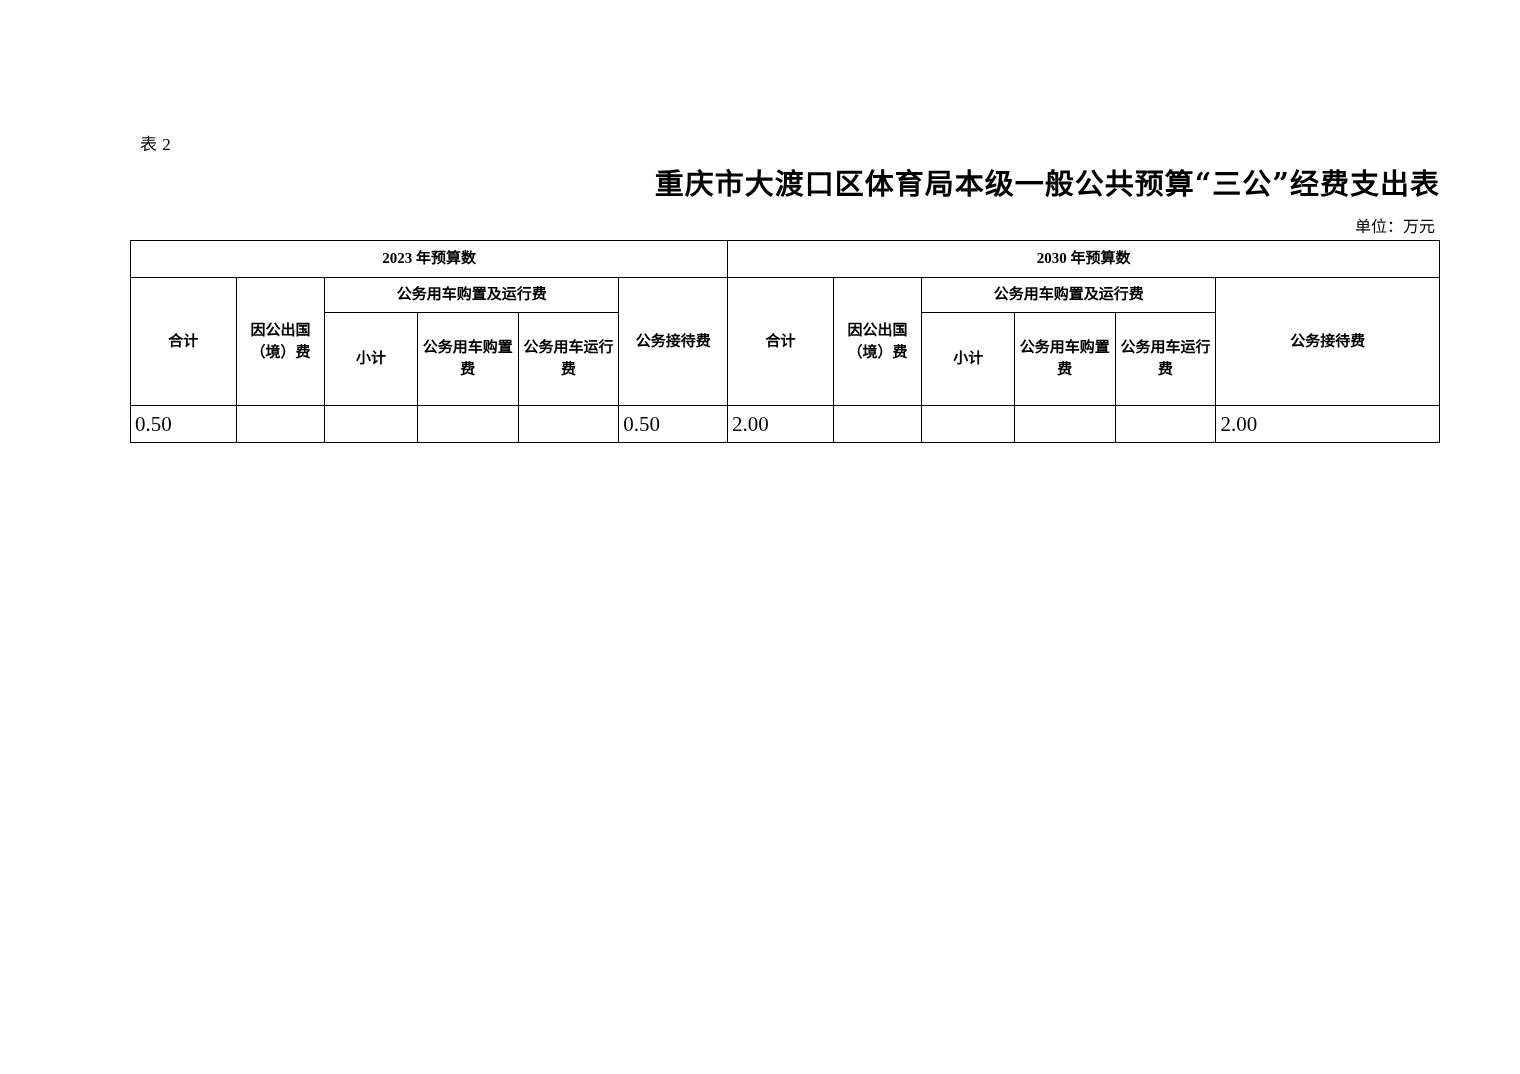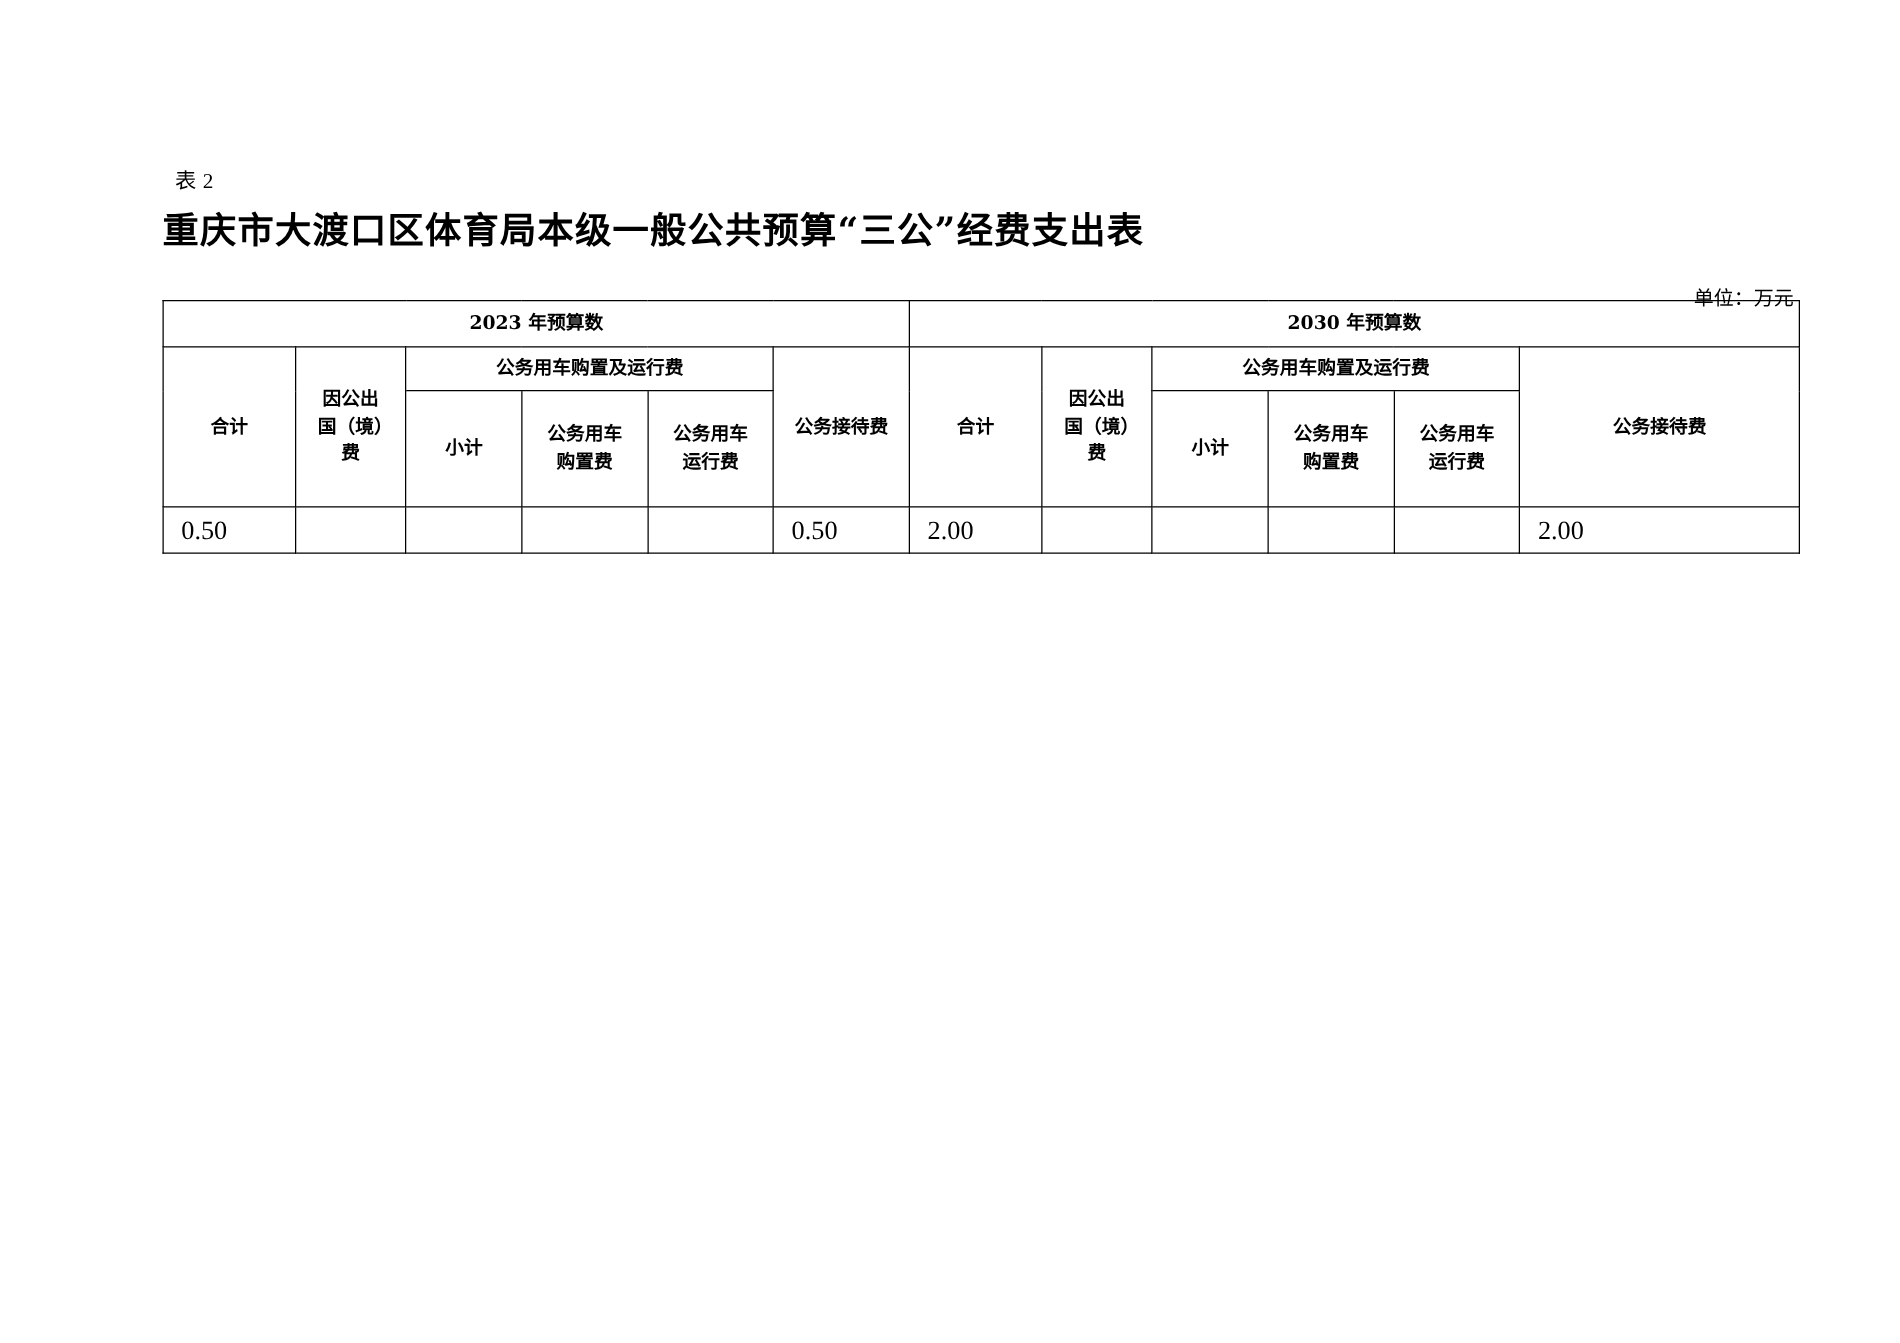--- a/index.html
+++ b/index.html
@@ -28,50 +28,51 @@
     top: 130px;
     font-size: 17px;
     font-family: "Liberation Serif", "DejaVu Serif", serif;
     letter-spacing: 0.5px;
   }
   .doc-title {
     position: absolute;
     left: 130px;
     top: 160px;
     width: 1310px;
-    text-align: left;
+    text-align: right;
     font-size: 29px;
     font-weight: bold;
     font-family: "DejaVu Serif", "Liberation Serif", serif;
     letter-spacing: 1px;
     white-space: nowrap;
   }
   .unit-label {
     position: absolute;
     right: 85px;
-    top: 225px;
+    top: 213px;
     font-size: 16px;
     font-family: "Liberation Serif", "DejaVu Serif", serif;
   }
   table.budget {
     position: absolute;
     left: 130px;
     top: 240px;
     width: 1310px;
     border-collapse: collapse;
     table-layout: fixed;
     font-size: 15px;
     font-family: "DejaVu Serif", "Liberation Serif", serif;
   }
   table.budget th, table.budget td {
     border: 1px solid #000000;
-    padding: 3px 14px;
+    padding: 3px 4px;
     vertical-align: middle;
     line-height: 1.45;
     font-weight: normal;
+    font-family: Liberation Serif, serif;
   }
   table.budget th {
     text-align: center;
     font-weight: bold;
   }
   th.year-head {
     height: 30px;
     font-size: 15px;
   }
   th.grp {

